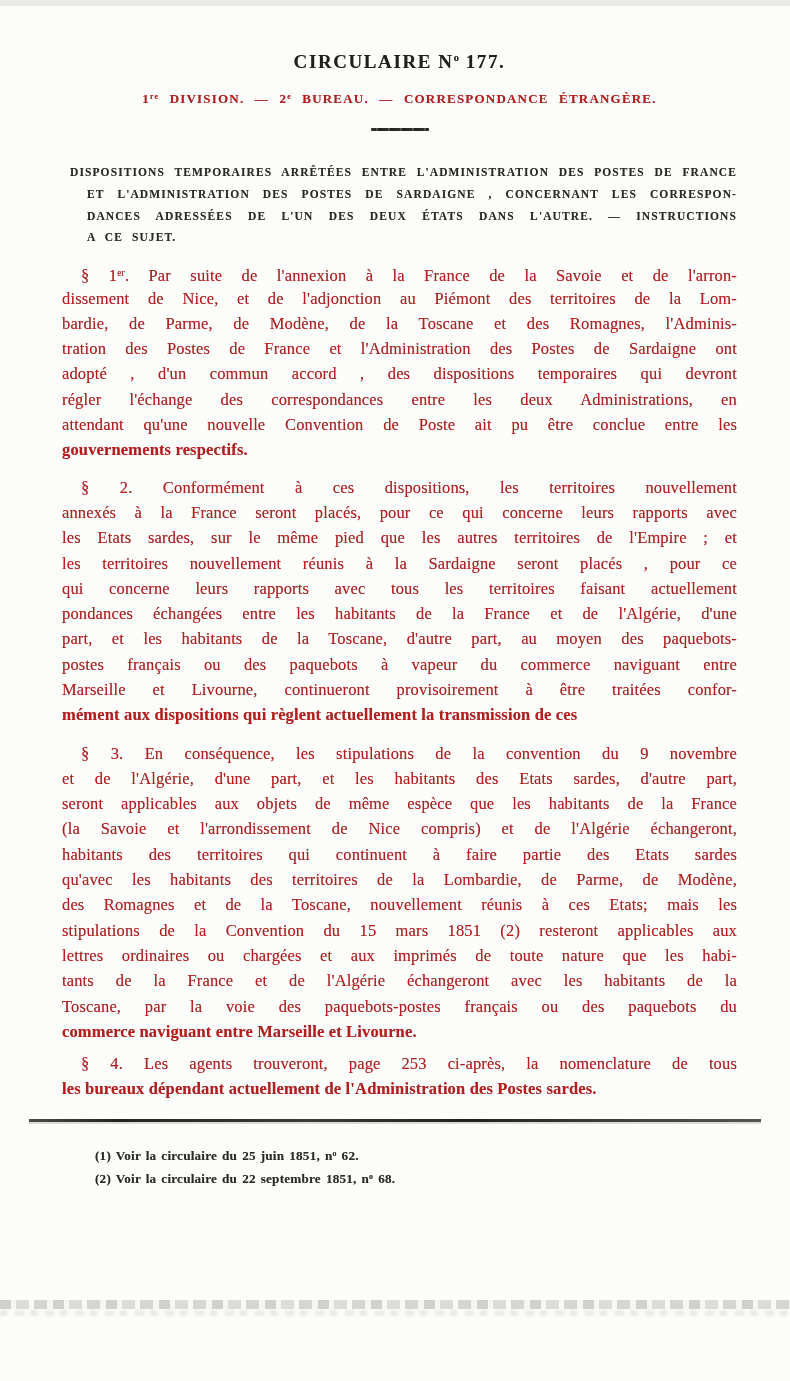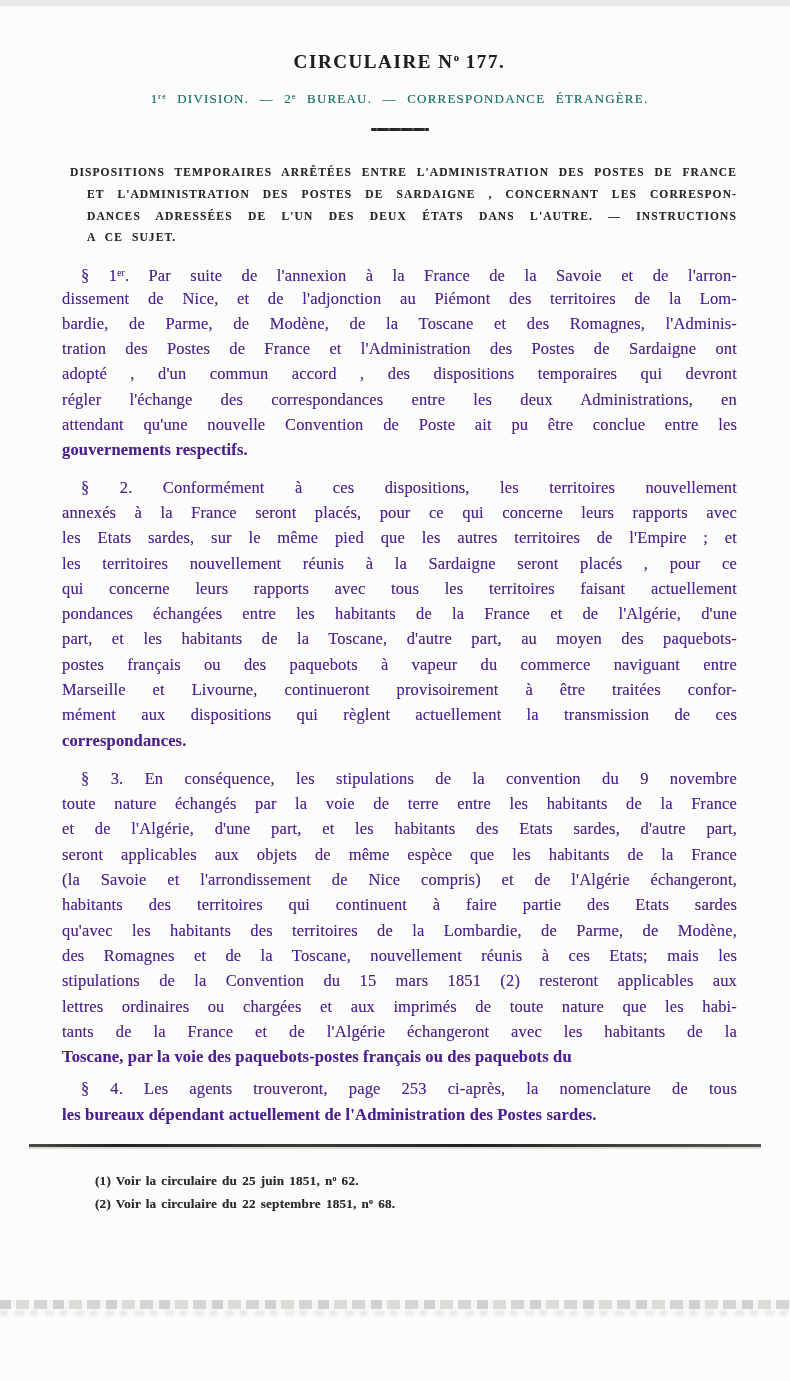--- a/index.html
+++ b/index.html
@@ -26,25 +26,25 @@
     line-height:22px;
     color:#1f1f1e;
   }
   .title sup{ font-size:.55em; vertical-align:.65em; letter-spacing:.5px; }
 
   
   .division{
     margin-top:15px;
     text-align:center;
     font-size:13px;
-    font-weight:normal;
+    font-weight:bold;
     letter-spacing:1.2px;
     word-spacing:6px;
     line-height:17px;
-    color:#0f766e;
+    color:#b91c1c;
   }
   .division sup{ font-size:.6em; vertical-align:.55em; }
 
   
   .short-rule{
     width:58px;height:3px;
     margin:21px auto 0 auto;
     background:repeating-linear-gradient(90deg,#2c2c2a 0 5px,#55544f 5px 7px,#232321 7px 12px);
     border-radius:1px;
   }
@@ -65,21 +65,21 @@
     text-align:justify;text-align-last:justify;
     overflow:visible;white-space:nowrap;
     white-space:normal;
   }
   .subject .line:first-child{ text-indent:-17px; }
   .subject .line:last-child{ text-align-last:left; }
 
   
   .para{
     font-size:16.5px;
-    color:#4c1d95;
+    color:#b91c1c;
   }
   .para .line{
     height:25.3px;line-height:25.3px;
     text-align:justify;text-align-last:justify;
     letter-spacing:.15px;
   }
   .para .line:first-child{ text-indent:19px; }
   .para .line:last-child{ text-align-last:left;font-weight:bold; }
   .para sup{ font-size:.58em; vertical-align:.5em; }
 
@@ -169,36 +169,35 @@
       <div class="line">§ 2. Conformément à ces dispositions, les territoires nouvellement</div>
       <div class="line">annexés à la France seront placés, pour ce qui concerne leurs rapports avec</div>
       <div class="line">les Etats sardes, sur le même pied que les autres territoires de l'Empire ; et</div>
       <div class="line">les territoires nouvellement réunis à la Sardaigne seront placés , pour ce</div>
       <div class="line">qui concerne leurs rapports avec tous les territoires faisant actuellement</div>
       <div class="line">pondances échangées entre les habitants de la France et de l'Algérie, d'une</div>
       <div class="line">part, et les habitants de la Toscane, d'autre part, au moyen des paquebots-</div>
       <div class="line">postes français ou des paquebots à vapeur du commerce naviguant entre</div>
       <div class="line">Marseille et Livourne, continueront provisoirement à être traitées confor-</div>
       <div class="line">mément aux dispositions qui règlent actuellement la transmission de ces</div>
-      <div class="line">correspondances.</div>
     </div>
 
   <div class="para p3 ink">
       <div class="line">§ 3. En conséquence, les stipulations de la convention du 9 novembre</div>
-      <div class="line">toute nature échangés par la voie de terre entre les habitants de la France</div>
       <div class="line">et de l'Algérie, d'une part, et les habitants des Etats sardes, d'autre part,</div>
       <div class="line">seront applicables aux objets de même espèce que les habitants de la France</div>
       <div class="line">(la Savoie et l'arrondissement de Nice compris) et de l'Algérie échangeront,</div>
       <div class="line">habitants des territoires qui continuent à faire partie des Etats sardes</div>
       <div class="line">qu'avec les habitants des territoires de la Lombardie, de Parme, de Modène,</div>
       <div class="line">des Romagnes et de la Toscane, nouvellement réunis à ces Etats; mais les</div>
       <div class="line">stipulations de la Convention du 15 mars 1851 (2) resteront applicables aux</div>
       <div class="line">lettres ordinaires ou chargées et aux imprimés de toute nature que les habi-</div>
       <div class="line">tants de la France et de l'Algérie échangeront avec les habitants de la</div>
       <div class="line">Toscane, par la voie des paquebots-postes français ou des paquebots du</div>
+      <div class="line">commerce naviguant entre Marseille et Livourne.</div>
     </div>
 
   <div class="para p4 ink">
       <div class="line">§ 4. Les agents trouveront, page 253 ci-après, la nomenclature de tous</div>
       <div class="line">les bureaux dépendant actuellement de l'Administration des Postes sardes.</div>
     </div>
 
   <div class="foot-rule"></div>
 
   <div class="footnotes ink">

